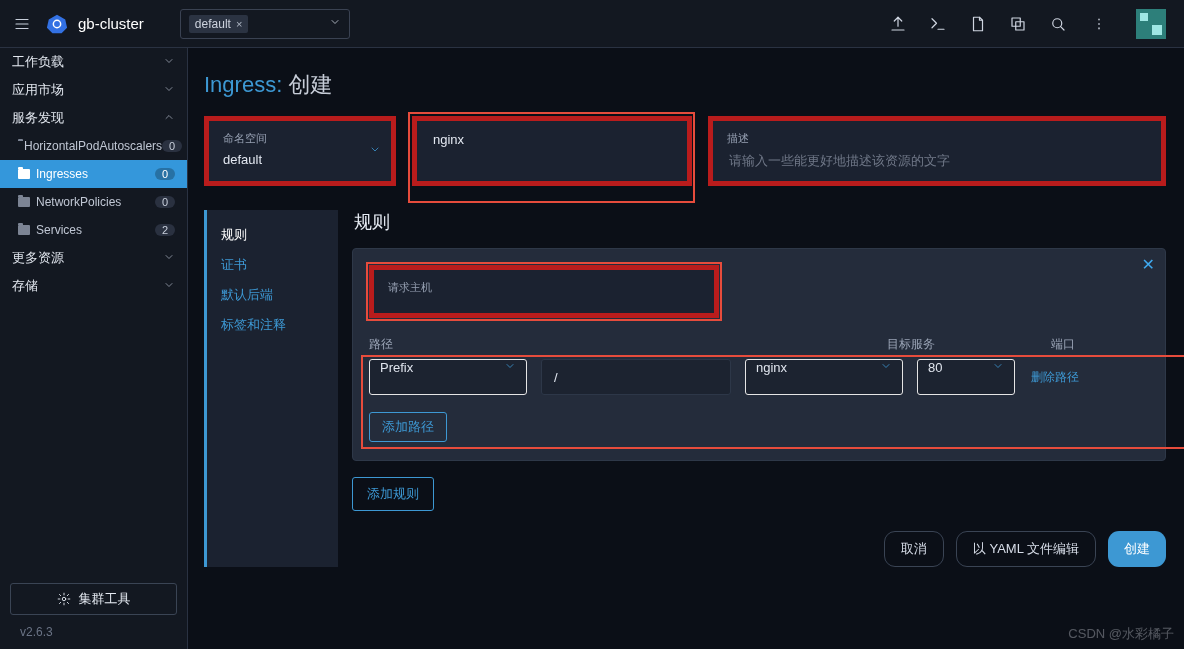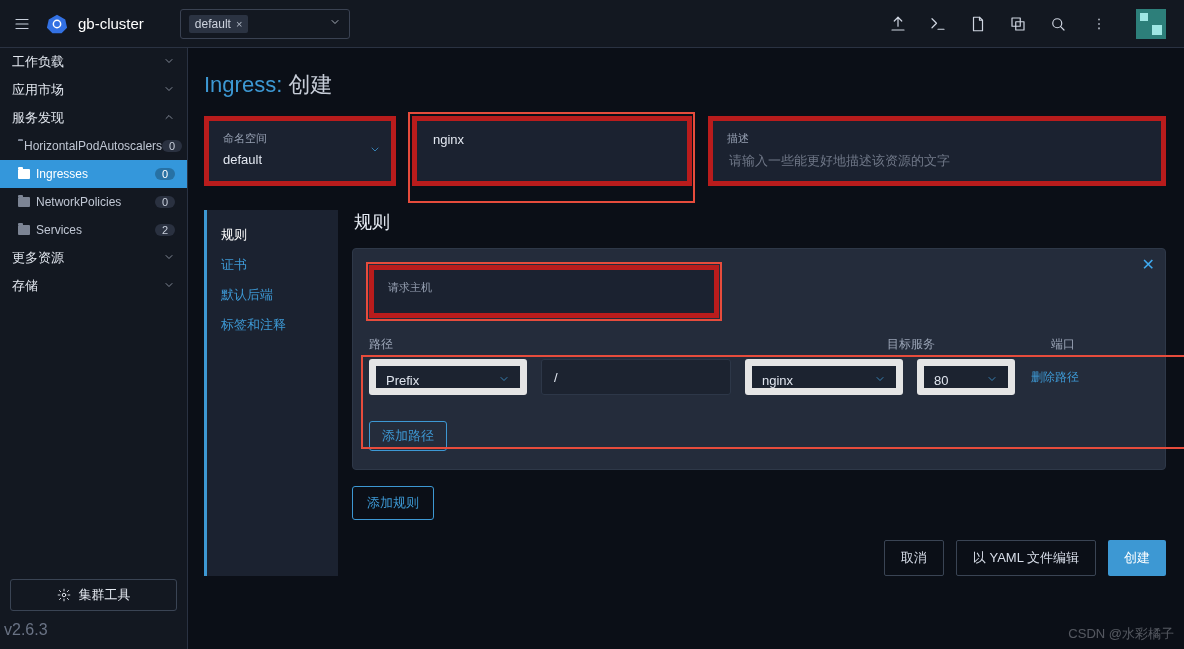--- a/index.html
+++ b/index.html
@@ -42,21 +42,21 @@
 .sub{height:28px;display:flex;align-items:center;padding:0 12px 0 18px;font-size:12px;color:#c0c7d4;cursor:pointer}
 .sub .fi{width:12px;height:10px;background:#7c8494;margin-right:6px;border-radius:1px;position:relative}
 .sub .fi::before{content:"";position:absolute;top:-2px;left:0;width:5px;height:2px;background:#7c8494;border-radius:1px 1px 0 0}
 .sub .cnt{margin-left:auto;background:#2a3140;border-radius:8px;padding:0 7px;font-size:11px;color:#c8cfdb}
 .sub.active{background:var(--accent);color:#fff}
 .sub.active .fi{background:#fff}
 .sub.active .fi::before{background:#fff}
 .sub.active .cnt{background:rgba(0,0,0,.25);color:#fff}
 .toolsbtn{margin:14px 10px 10px;height:32px;border:1px solid #3a4454;border-radius:3px;display:flex;align-items:center;justify-content:center;gap:8px;color:#e4e9f1;font-size:13px;cursor:pointer}
 .toolsbtn svg{width:14px;height:14px}
-.ver{padding:0 4px 10px;color:#6a7385;font-size:16px}
+.ver{padding:0 20px 10px;color:#6a7385;font-size:12px}
 
 .main{flex:1;padding:22px 18px 14px 16px;overflow:auto}
 h1{margin:0 0 16px 0;font-size:22px;font-weight:400;color:var(--blue)}
 h1 .thin{color:#c7cdd8}
 
 
 .row3{display:flex;gap:16px;margin-bottom:24px}
 .card{background:var(--bg2);border:5px solid #b91c1c;border-radius:0}
 .fld{padding:10px 14px 12px}
 .lbl{font-size:11px;color:#96a0b2;margin-bottom:6px}
@@ -81,33 +81,33 @@
 
 .panel{flex:1}
 .ptitle{font-size:18px;color:#e7ecf4;margin:0 0 14px 2px}
 .rulebox{background:#242c3b;border:1px solid #2e3848;border-radius:4px;padding:16px 16px 18px;position:relative}
 .rulebox .close{position:absolute;right:10px;top:6px;color:#3fa9ef;font-size:16px;cursor:pointer}
 .host{width:350px}
 .labels{display:flex;gap:14px;margin:18px 0 6px}
 .labels .c1{width:300px}.labels .c3{width:150px}.labels .c4{width:98px}
 .labels span{font-size:12px;color:#9aa4b6}
 .prow{display:flex;align-items:center;gap:14px}
-.sel{height:36px;background:#1c2330;border:7px solid #e5e5e5;border-radius:3px;display:flex;align-items:flex-end;padding:0 10px;color:#dfe4ed}
+.sel{height:36px;background:#1c2330;border:1px solid #e5e5e5;border-radius:3px;display:flex;align-items:flex-start;padding:0 10px;color:#dfe4ed}
 .sel .chev{margin-left:auto;color:var(--blue)}
 .sel.c1{width:158px}
 .tin{height:36px;background:#1c2330;border:1px solid #2d3748;border-radius:3px;padding:0 10px;display:flex;align-items:center}
 .tin.c2{width:190px}
 .sel.c3{width:158px}
 .sel.c4{width:98px}
 .del{color:var(--blue);font-size:12px;cursor:pointer;margin-left:2px}
-.addp{margin-top:26px;display:inline-flex;align-items:center;height:30px;padding:0 12px;border:1px solid var(--blue);border-radius:3px;color:var(--blue);font-size:13px;cursor:pointer}
+.addp{margin-top:17px;display:inline-flex;align-items:center;height:30px;padding:0 12px;border:1px solid var(--blue);border-radius:3px;color:var(--blue);font-size:13px;cursor:pointer}
 .addr{margin-top:16px;display:inline-flex;align-items:center;height:34px;padding:0 14px;border:1px solid var(--blue);border-radius:3px;color:var(--blue);cursor:pointer}
 
 .footer{display:flex;justify-content:flex-end;gap:12px;margin-top:20px}
-.btn{height:36px;padding:0 16px;border-radius:2px;display:flex;align-items:center;font-size:13px;cursor:pointer}
+.btn{height:36px;padding:0 16px;border-radius:11px;display:flex;align-items:center;font-size:13px;cursor:pointer}
 .btn.ghost{border:1px solid #3a4454;color:#d7dde8}
 .btn.primary{background:var(--blue);color:#fff}
 
 
 .hl2{position:relative}
 .hl2::after{content:"";position:absolute;left:-8px;right:-8px;top:-8px;bottom:-8px;border:2px solid var(--red);pointer-events:none}
 .hl3{position:relative}
 .hl3::after{content:"";position:absolute;left:-8px;top:-4px;bottom:-54px;right:-52px;border:2px solid var(--red);pointer-events:none}
 
 .watermark{position:absolute;right:10px;bottom:6px;color:rgba(220,224,232,.35);font-size:13px;pointer-events:none}

